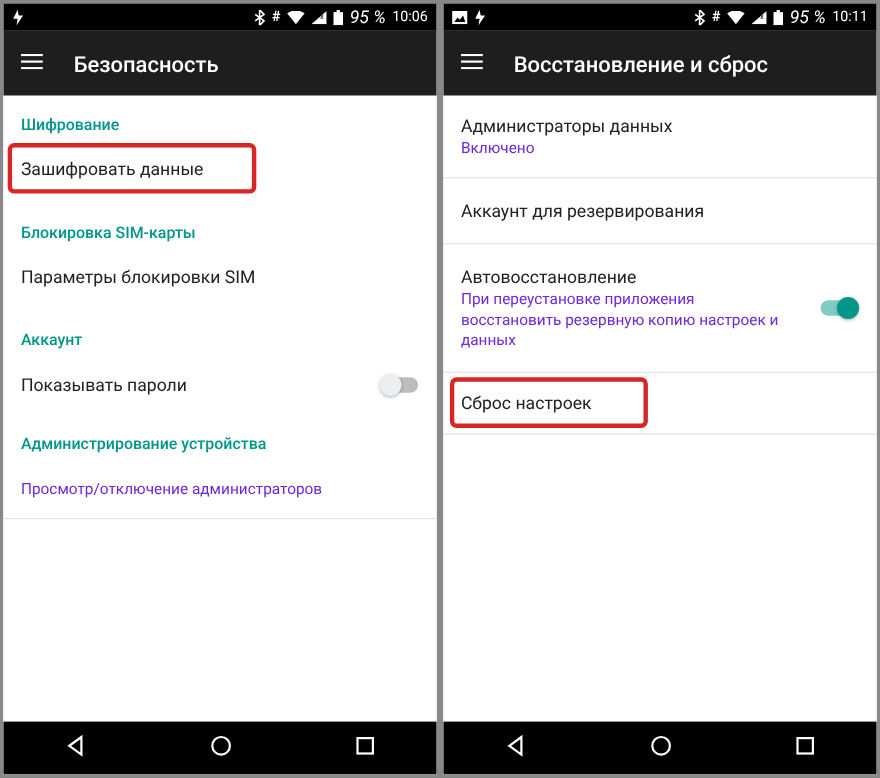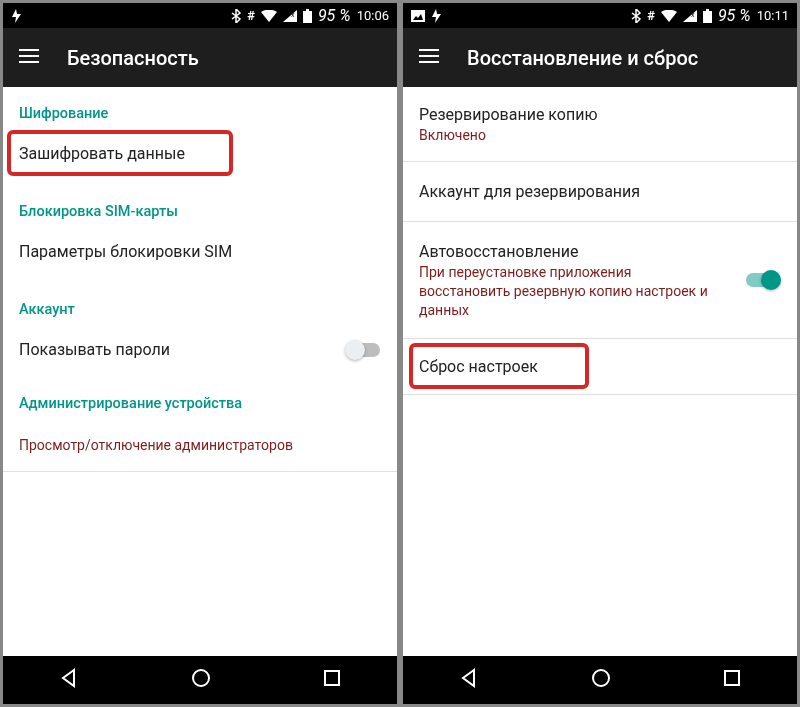--- a/index.html
+++ b/index.html
@@ -67,21 +67,21 @@
   .list-item {
     padding: 16px 16px;
     position: relative;
   }
   .list-item-title {
     font-size: 16px;
     color: #212121;
   }
   .list-item-sub {
     font-size: 14px;
-    color: #7f1d1d;
+    color: #6d28d9;
     margin-top: 2px;
     line-height: 1.35;
     padding-right: 60px;
   }
   .divider {
     height: 1px;
     background: #e0e0e0;
   }
   .highlight-box {
     border: 4px solid #d62626;
@@ -284,21 +284,21 @@
           <rect y="6" width="20" height="2"></rect>
           <rect y="12" width="20" height="2"></rect>
         </svg>
     </span>
     <span class="app-bar-title">Восстановление и сброс</span>
   </div>
 
   <div class="content">
 
     <div class="list-item" style="padding-top:18px;">
-      <div class="list-item-title">Резервирование копию</div>
+      <div class="list-item-title">Администраторы данных</div>
       <div class="list-item-sub">Включено</div>
     </div>
 
     <div class="divider"></div>
 
     <div class="list-item" style="padding-top:20px; padding-bottom:20px;">
       <div class="list-item-title">Аккаунт для резервирования</div>
     </div>
 
     <div class="divider"></div>

